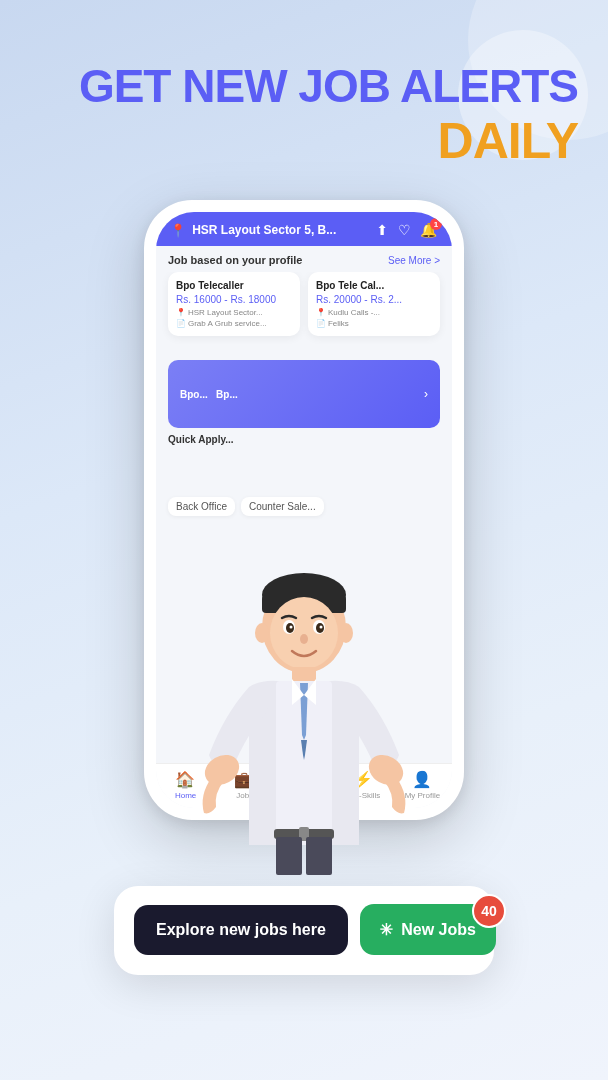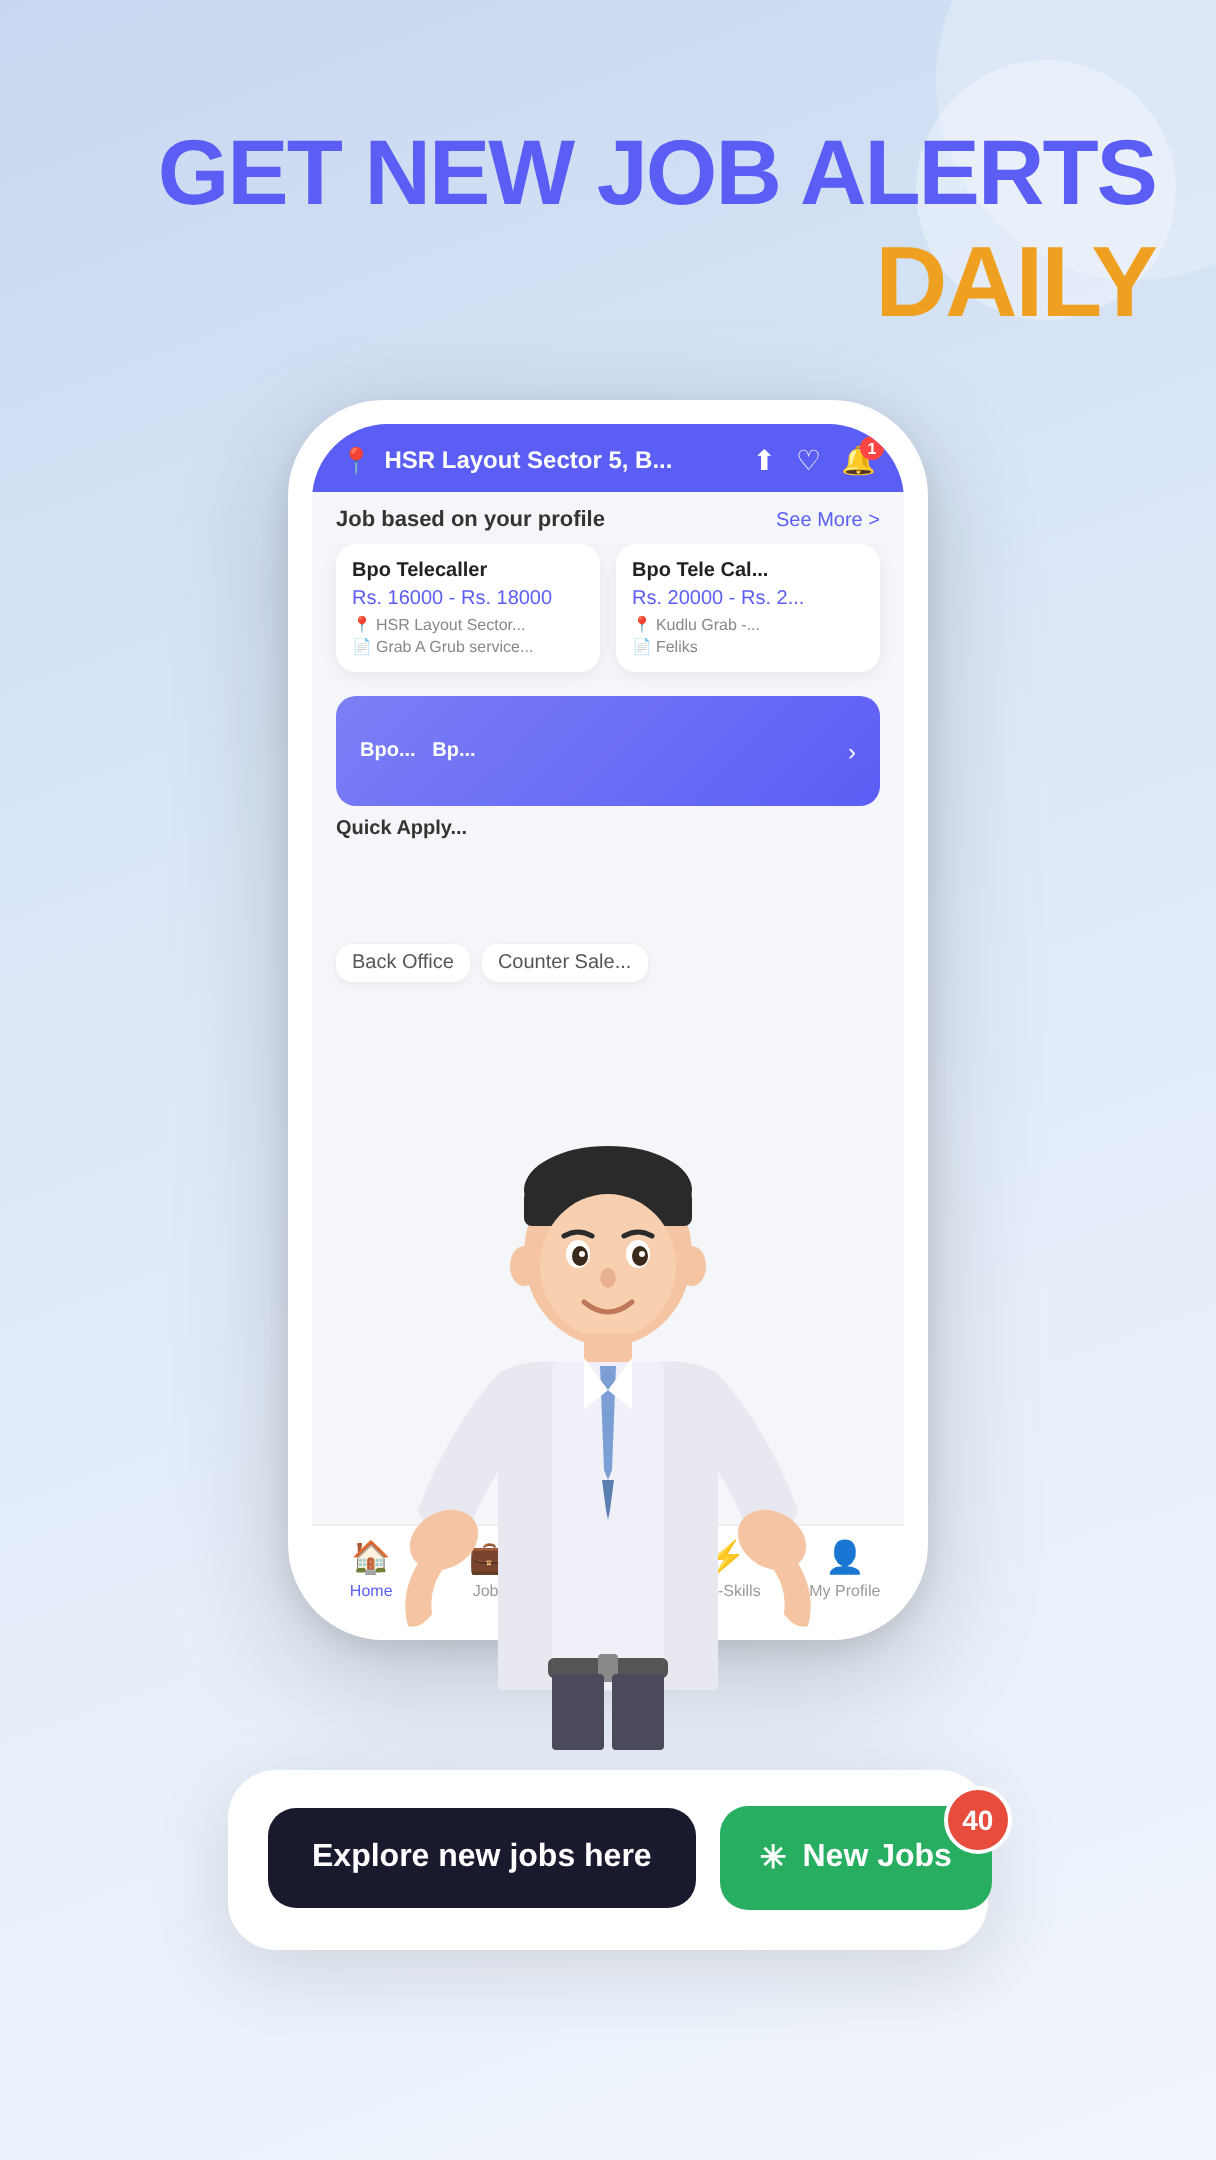--- a/index.html
+++ b/index.html
@@ -169,21 +169,21 @@
     }
     .see-more {
       font-size: 10px;
       color: #5b5ef5;
     }
 
     
     .job-cards-row {
       display: flex;
       gap: 8px;
-      padding: 0 12px 12px;
+      padding: 0 12px 24px;
       overflow: hidden;
     }
     .job-card {
       background: white;
       border-radius: 10px;
       padding: 8px;
       flex: 1;
       min-width: 0;
       box-shadow: 0 2px 8px rgba(0,0,0,0.06);
     }
@@ -222,21 +222,21 @@
       margin-top: 2px;
       white-space: nowrap;
       overflow: hidden;
     }
 
     
     .phone-banner {
       margin: 0 12px;
       background: linear-gradient(135deg, #7b7ff5, #5b5ef5);
       border-radius: 10px;
-      height: 55px;
+      height: 68px;
       display: flex;
       align-items: center;
       justify-content: space-between;
       padding: 0 12px;
     }
     .banner-text {
       color: white;
       font-size: 10px;
       font-weight: 600;
     }
@@ -427,21 +427,21 @@
           <div class="job-company">
             <span>📄</span>
             <span>Grab A Grub service...</span>
           </div>
         </div>
         <div class="job-card">
           <div class="job-title">Bpo Tele Cal...</div>
           <div class="job-salary">Rs. 20000 - Rs. 2...</div>
           <div class="job-location">
             <span>📍</span>
-            <span>Kudlu Grab -...</span>
+            <span>Kudlu Calls -...</span>
           </div>
           <div class="job-company">
             <span>📄</span>
             <span>Feliks</span>
           </div>
         </div>
       </div>
 
       <div class="phone-banner">
         <span class="banner-text">Bpo... &nbsp; Bp...</span>

